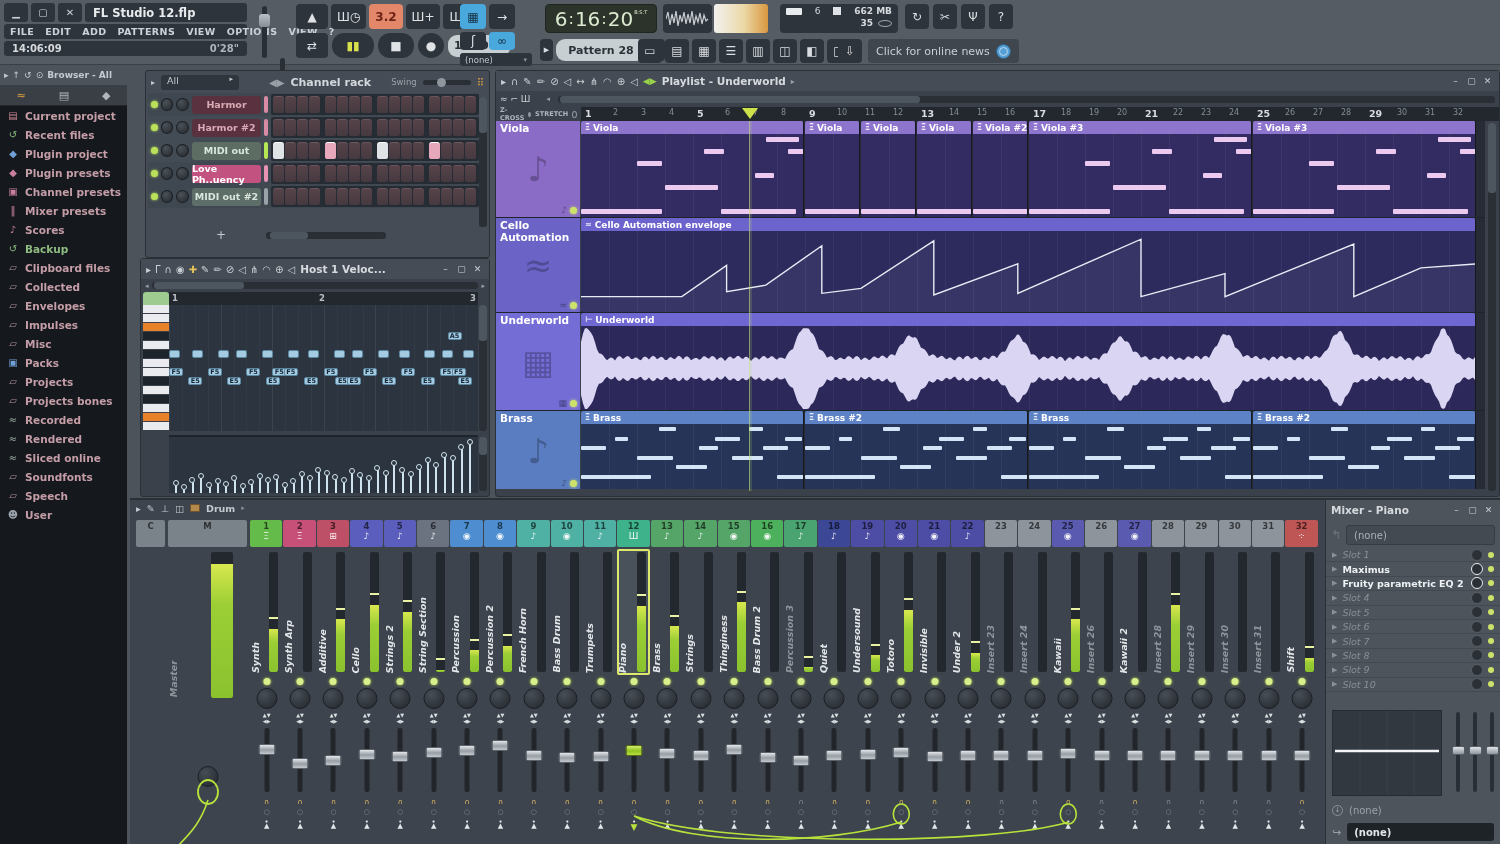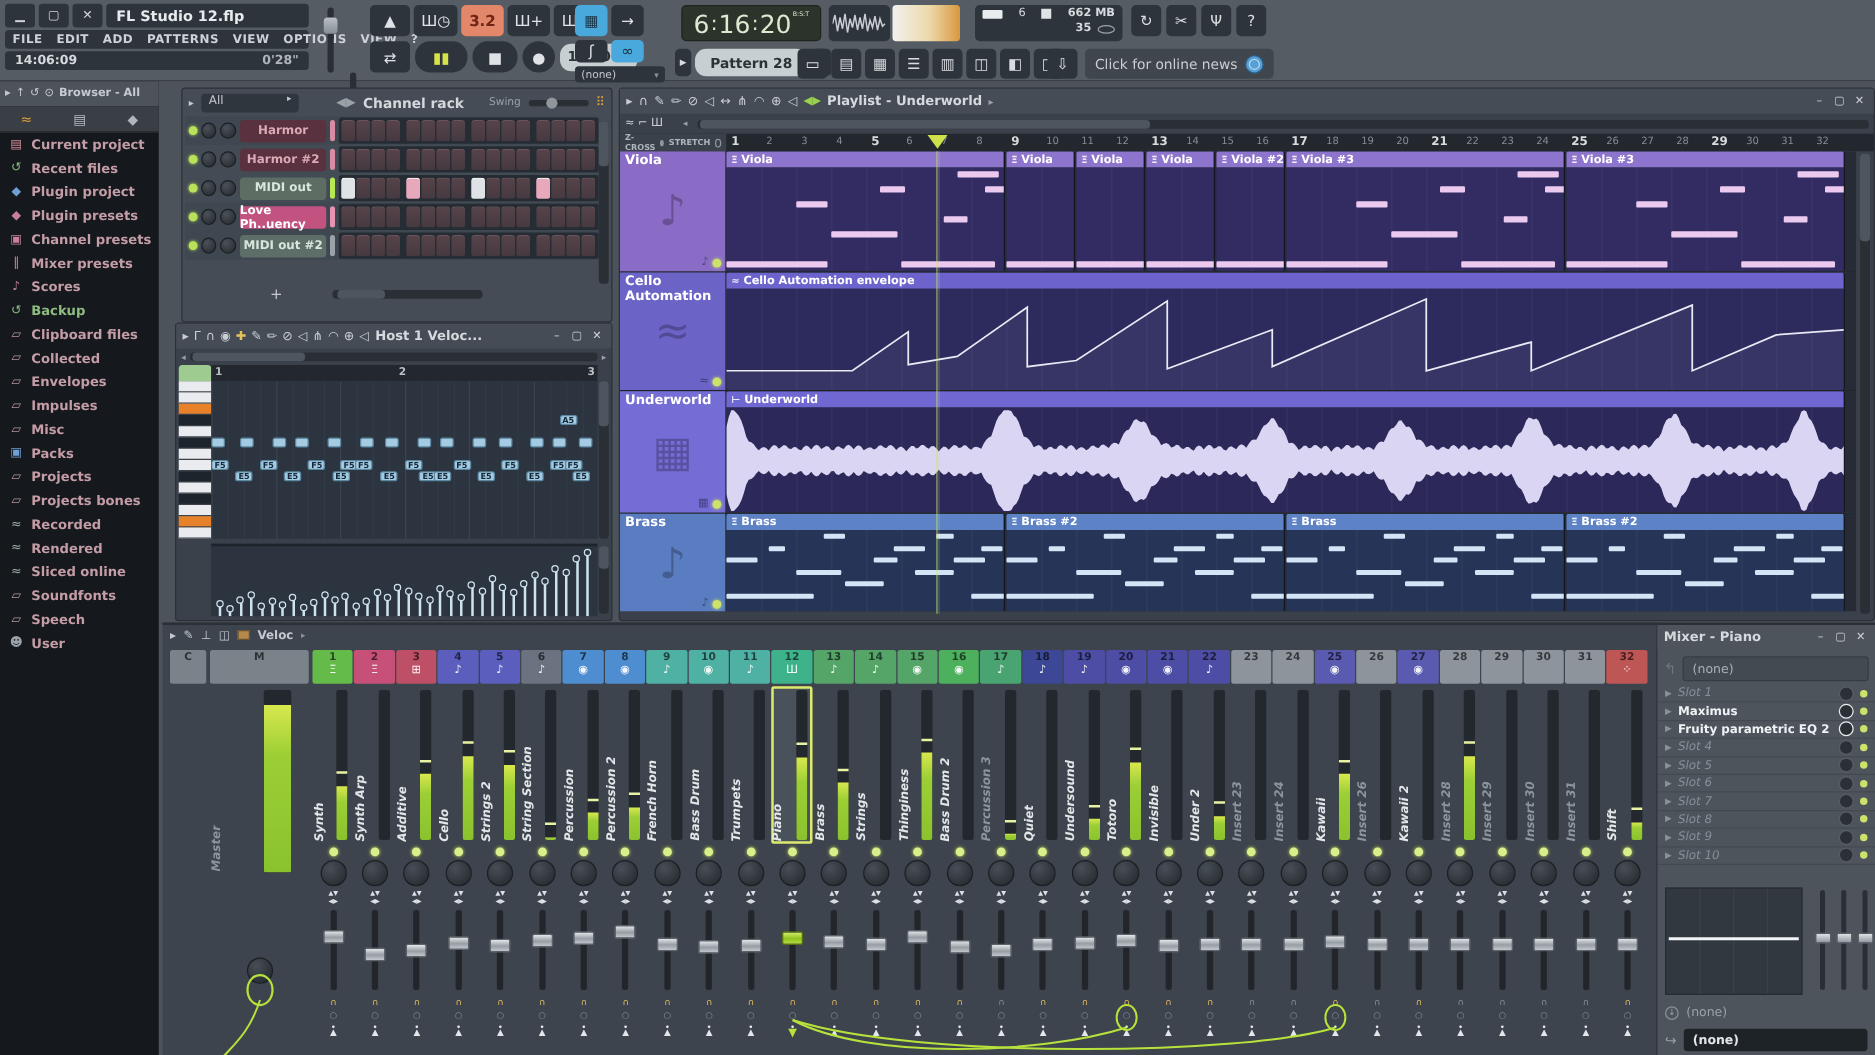--- a/index.html
+++ b/index.html
@@ -1086,21 +1086,21 @@
       <div id="playhead-line" style="left: 253px; top: 50px; height: 370px;"></div>
     </div>
 
   <div id="mixer">
     <div id="mx-toolbar">
       <span>▸</span>
       <span>✎</span>
       <span>⊥</span>
       <span>◫</span>
       <span class="mx-swatch"></span>
-      <span style="font-weight:bold;">Veloc</span>
+      <span style="font-weight:bold;">Drum</span>
       <span style="color:#8a9298; font-size:7px;">▸</span>
     </div>
     <div id="mx-strips">
         <div class="strip" style="left: 6px; width: 30px;">
           <div class="tab" style="background: rgb(122, 130, 138);">
             <span class="num">C</span>
           </div>
         </div>
         <div class="strip" style="left: 38px; width: 80px;">
           <div class="tab" style="background: rgb(122, 130, 138);">

